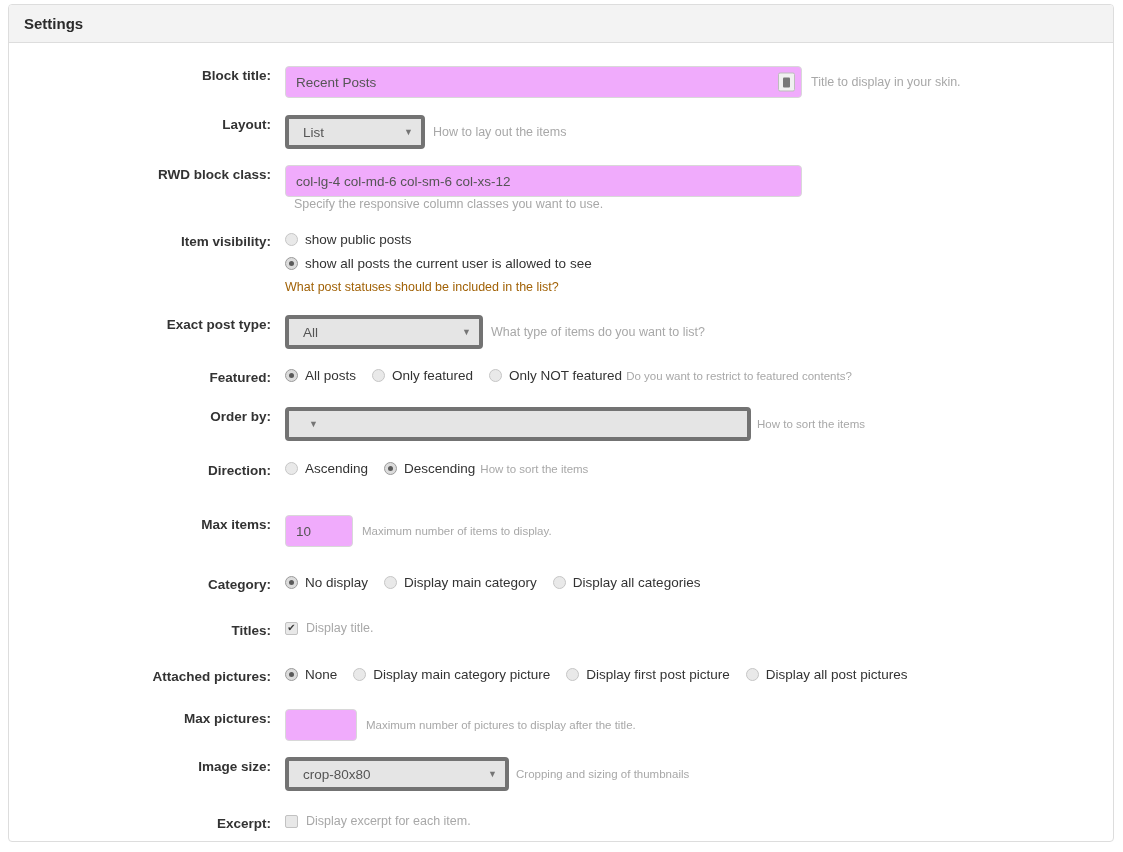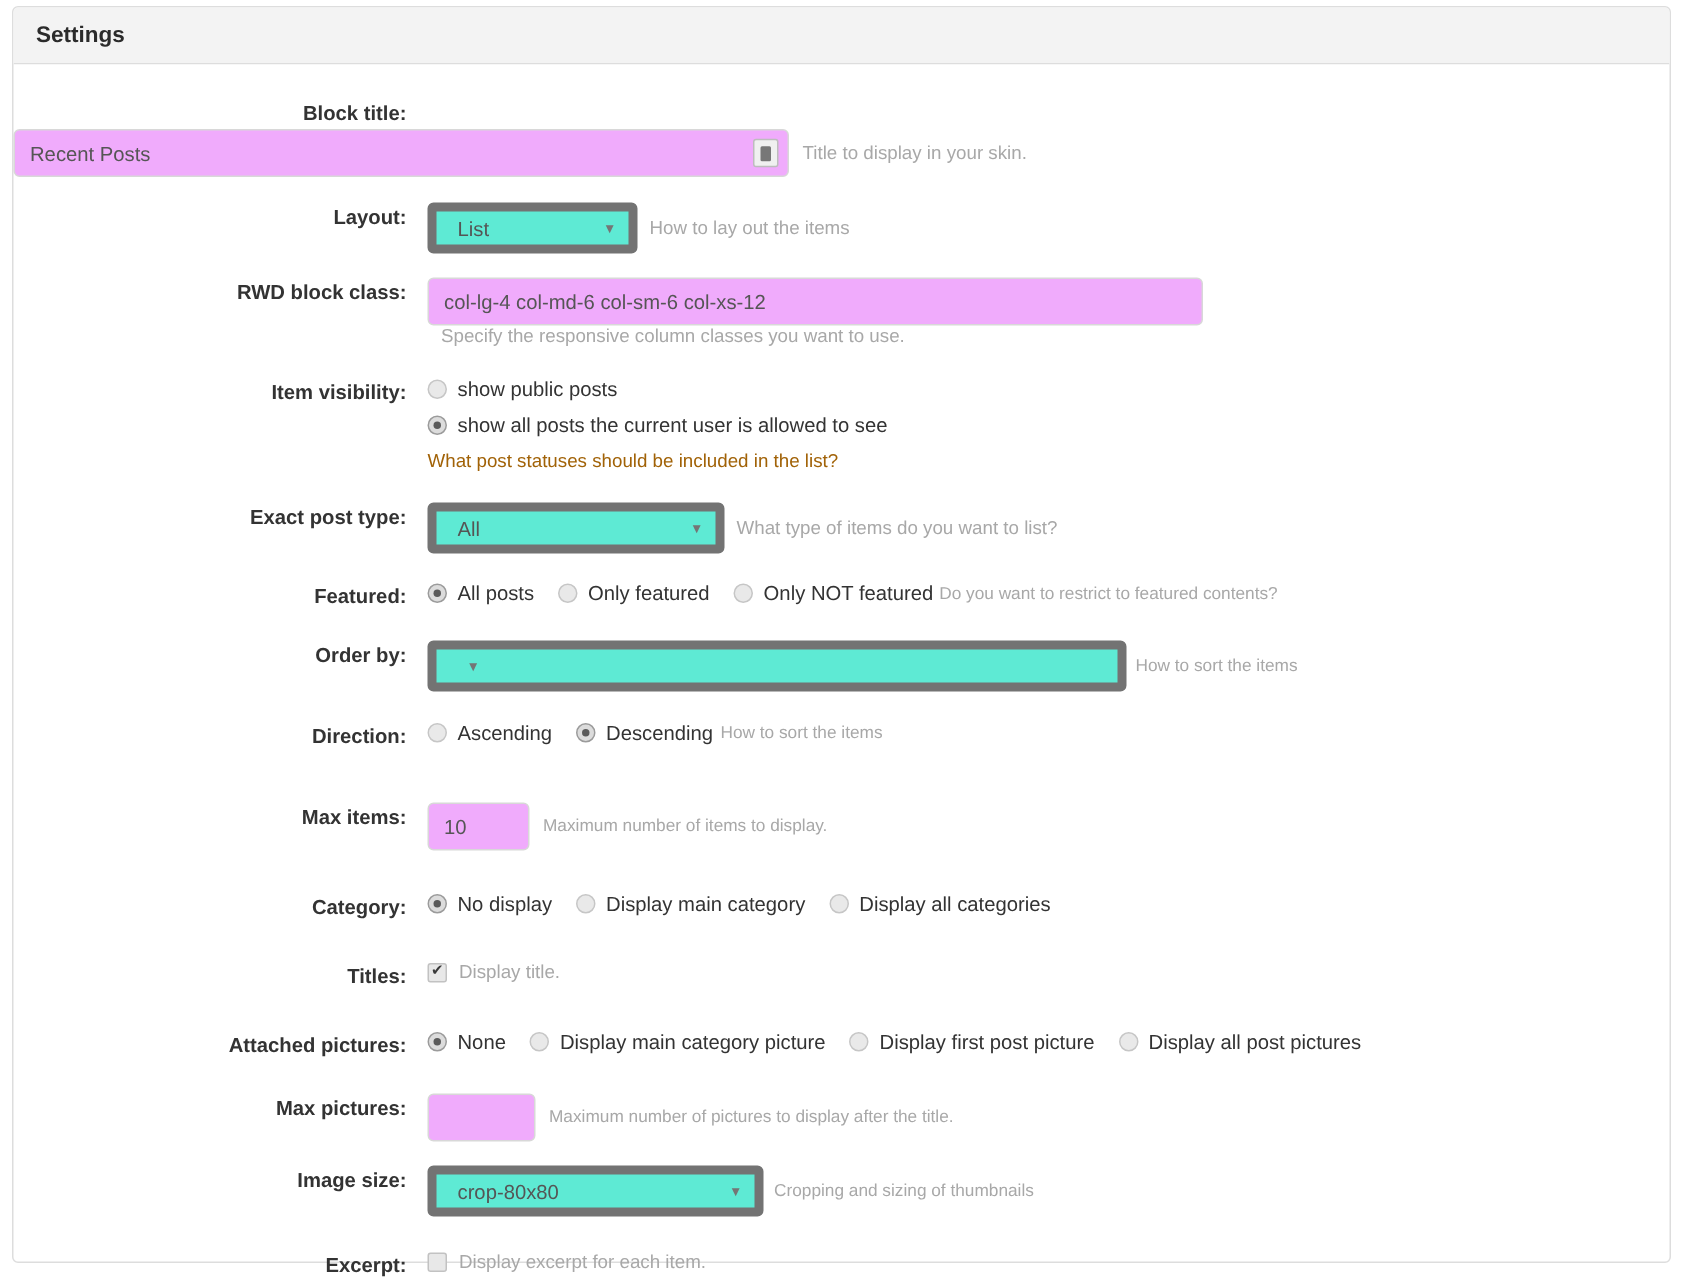--- a/index.html
+++ b/index.html
@@ -120,23 +120,23 @@
     width: 7px;
     height: 10px;
     background: #777777;
     border-radius: 1px;
   }
 
   
   .select-box {
     box-sizing: border-box;
     height: 34px;
-    border: 6px solid #737373;
+    border: 4px solid #737373;
     border-radius: 4px;
-    background: #5eead4;
+    background: #e5e5e5;
     display: flex;
     align-items: center;
     padding: 0 8px 0 14px;
     font-size: 13.5px;
     color: #555555;
     cursor: pointer;
     position: relative;
     gap: 40px;
   }
   .select-box .sel-value {
@@ -214,21 +214,21 @@
     font-size: 10px;
     color: #3a3a3a;
     line-height: 1;
   }
   .check-label {
     font-size: 12.5px;
     color: #a8a8a8;
   }
 
   
-  .r-block-title   { margin-top: 13px; flex-direction: column; }
+  .r-block-title   { margin-top: 13px; }
   .r-layout        { margin-top: 17px; }
   .r-rwd           { margin-top: 16px; }
   .r-visibility    { margin-top: 21px; }
   .r-posttype      { margin-top: 21px; }
   .r-featured      { margin-top: 19px; }
   .r-orderby       { margin-top: 15px; }
   .r-direction     { margin-top: 20px; }
   .r-maxitems      { margin-top: 30px; }
   .r-category      { margin-top: 28px; }
   .r-titles        { margin-top: 22px; }

